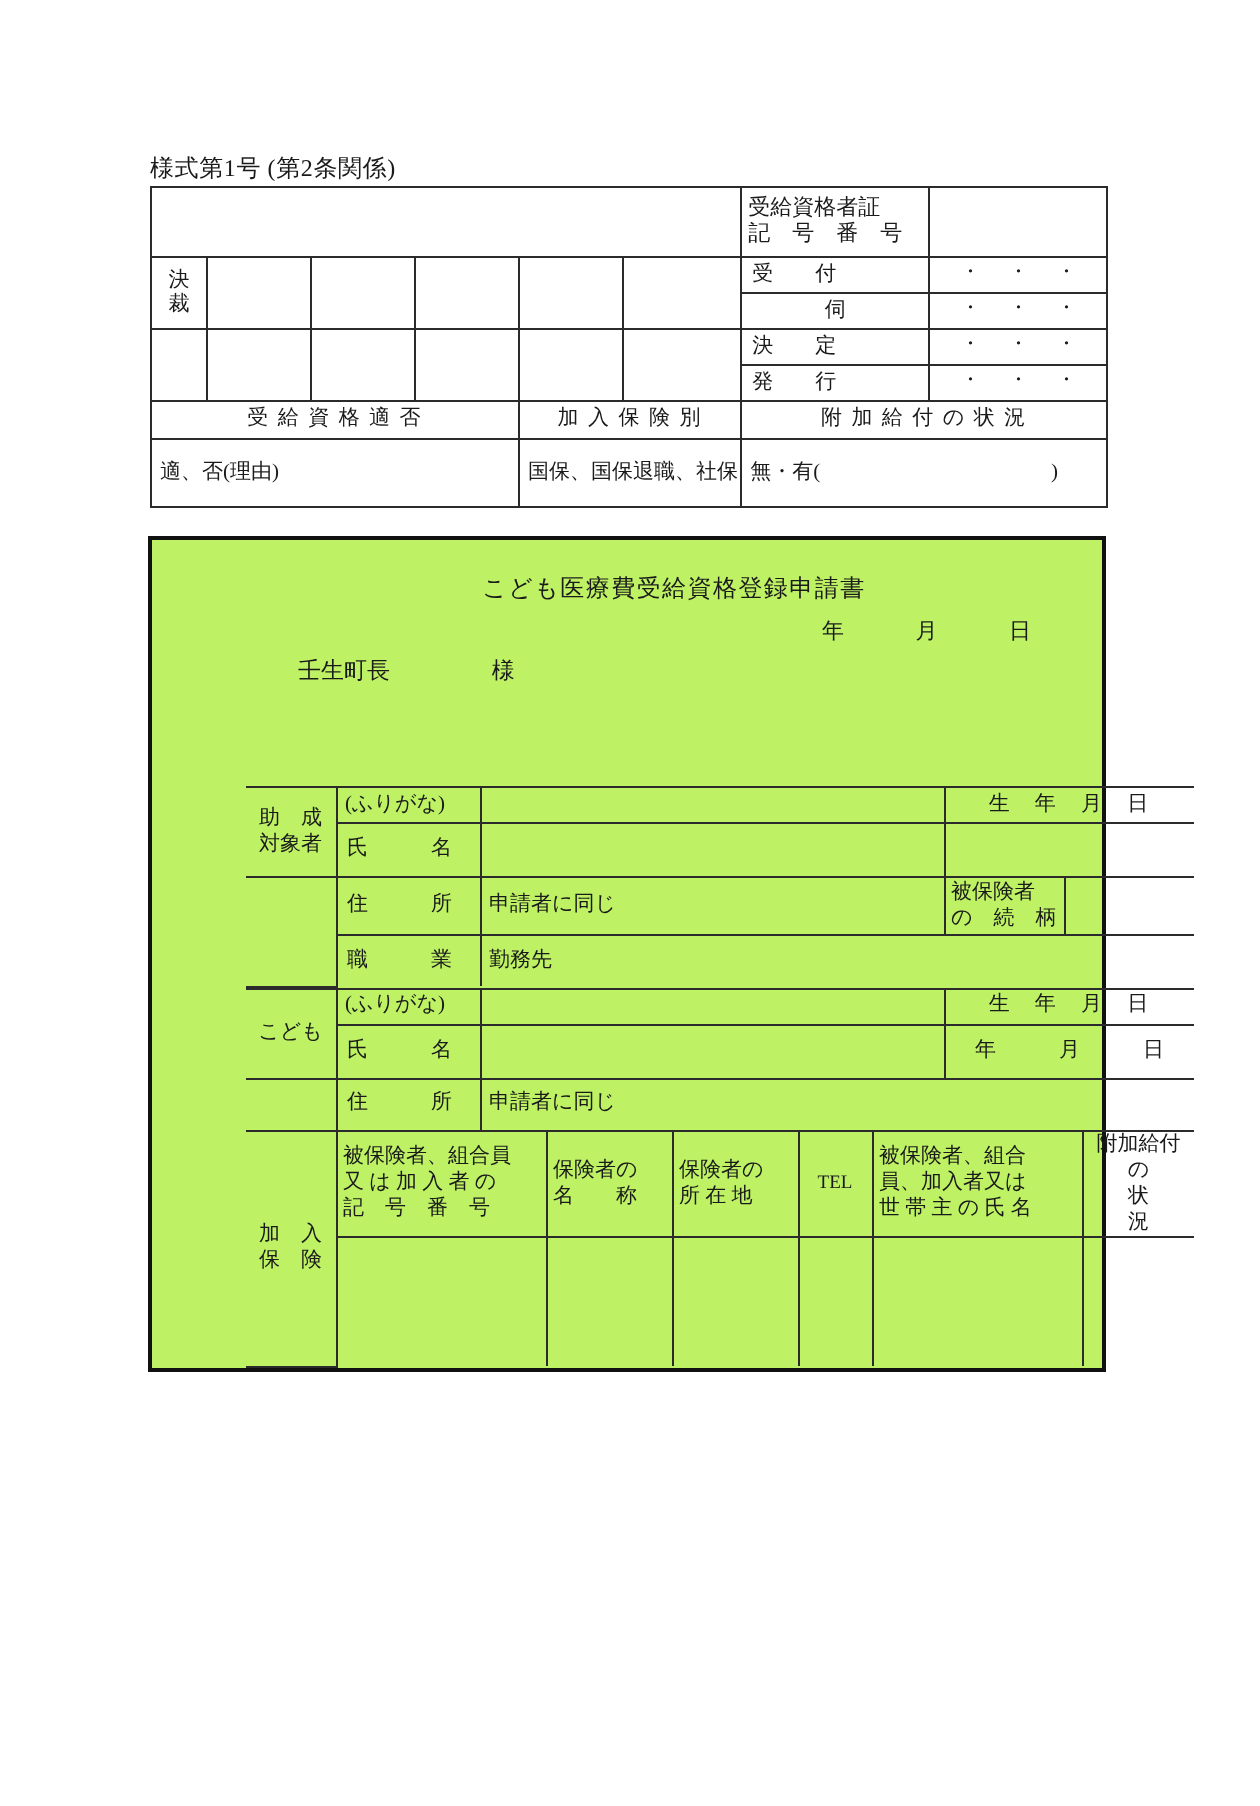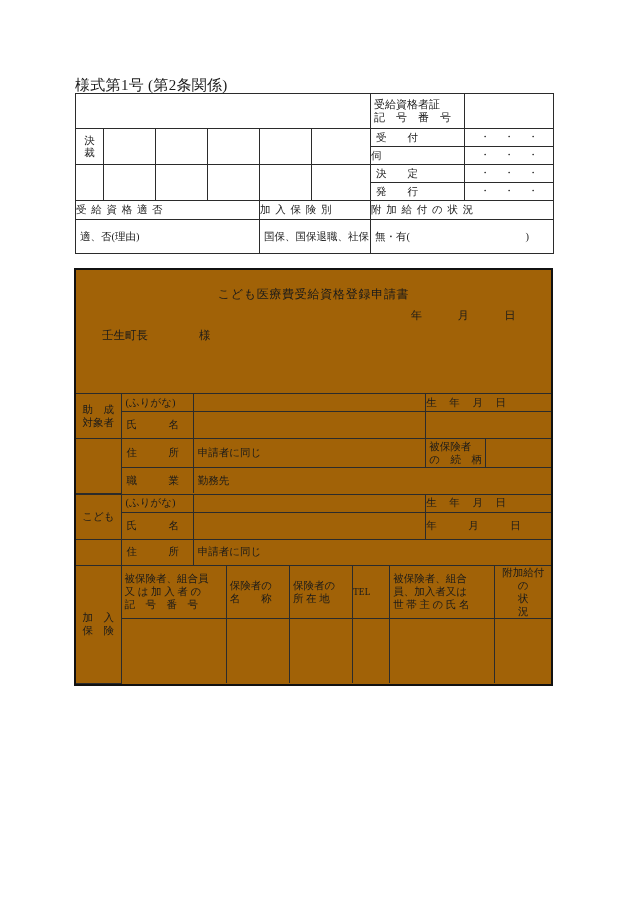--- a/index.html
+++ b/index.html
@@ -21,39 +21,39 @@
     width: 630px;
     height: 903px;
     background: #fff;
   }
 
   
   .form-no {
     position: absolute;
     left: 75px;
     top: 76px;
-    font-size: 15px;
+    font-size: 12px;
     letter-spacing: 0.3px;
     white-space: nowrap;
     text-align: right;
   }
 
   
   table {
     border-collapse: collapse;
     table-layout: fixed;
   }
   table td {
     border: 1px solid #2b2b2b;
     font-size: 10.5px;
     padding: 0;
     vertical-align: middle;
     line-height: 1.28;
   }
-  .c  { }
+  .c  { text-align: center; }
   .l  { text-align: left; }
   .pad-l { padding-left: 4px; }
 
   
   .sp1 { letter-spacing: 0.10em; }
 
   
   .spread {
     display: flex;
     justify-content: space-between;
@@ -91,21 +91,22 @@
   }
 
   
   #app-frame {
     position: absolute;
     left: 74px;
     top: 268px;
     width: 479px;
     border: 2.6px solid #111;
     box-sizing: border-box;
-    background: #a16207;
+    background: #bef264;
+    padding-left: 47px;
   }
 
   
   .app-head {
     position: relative;
     height: 123px;
   }
   .app-title {
     position: absolute;
     left: 0; right: 0;

